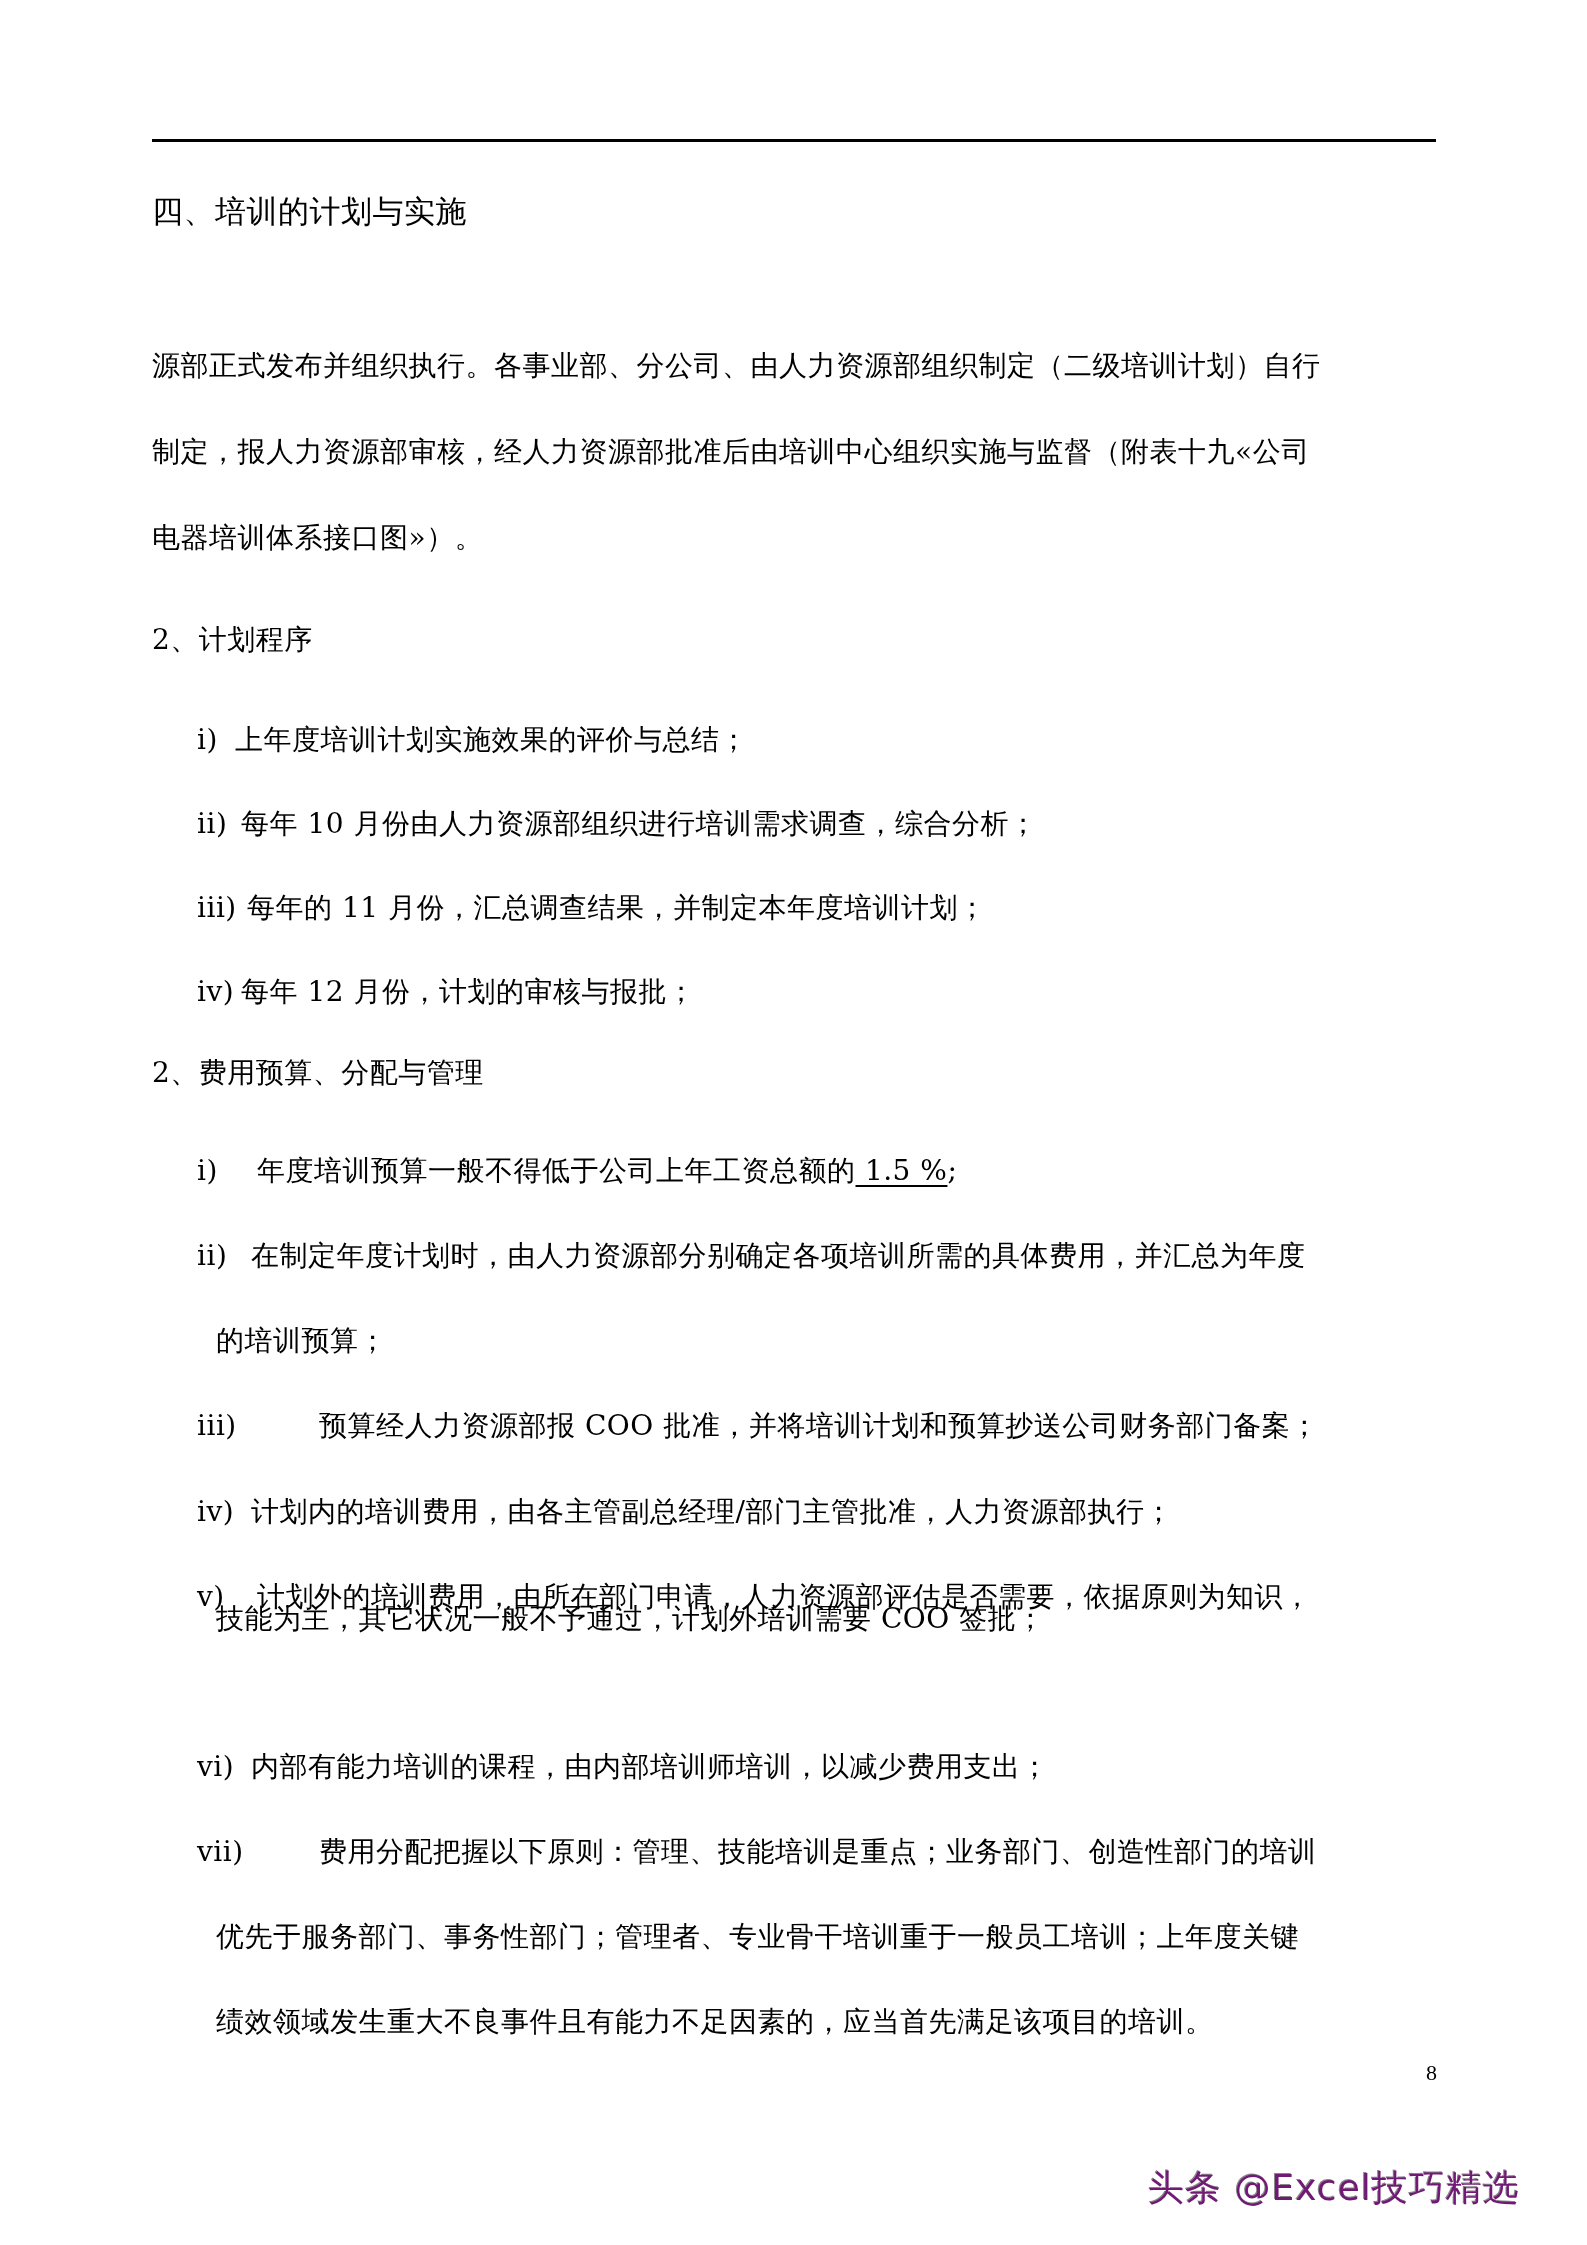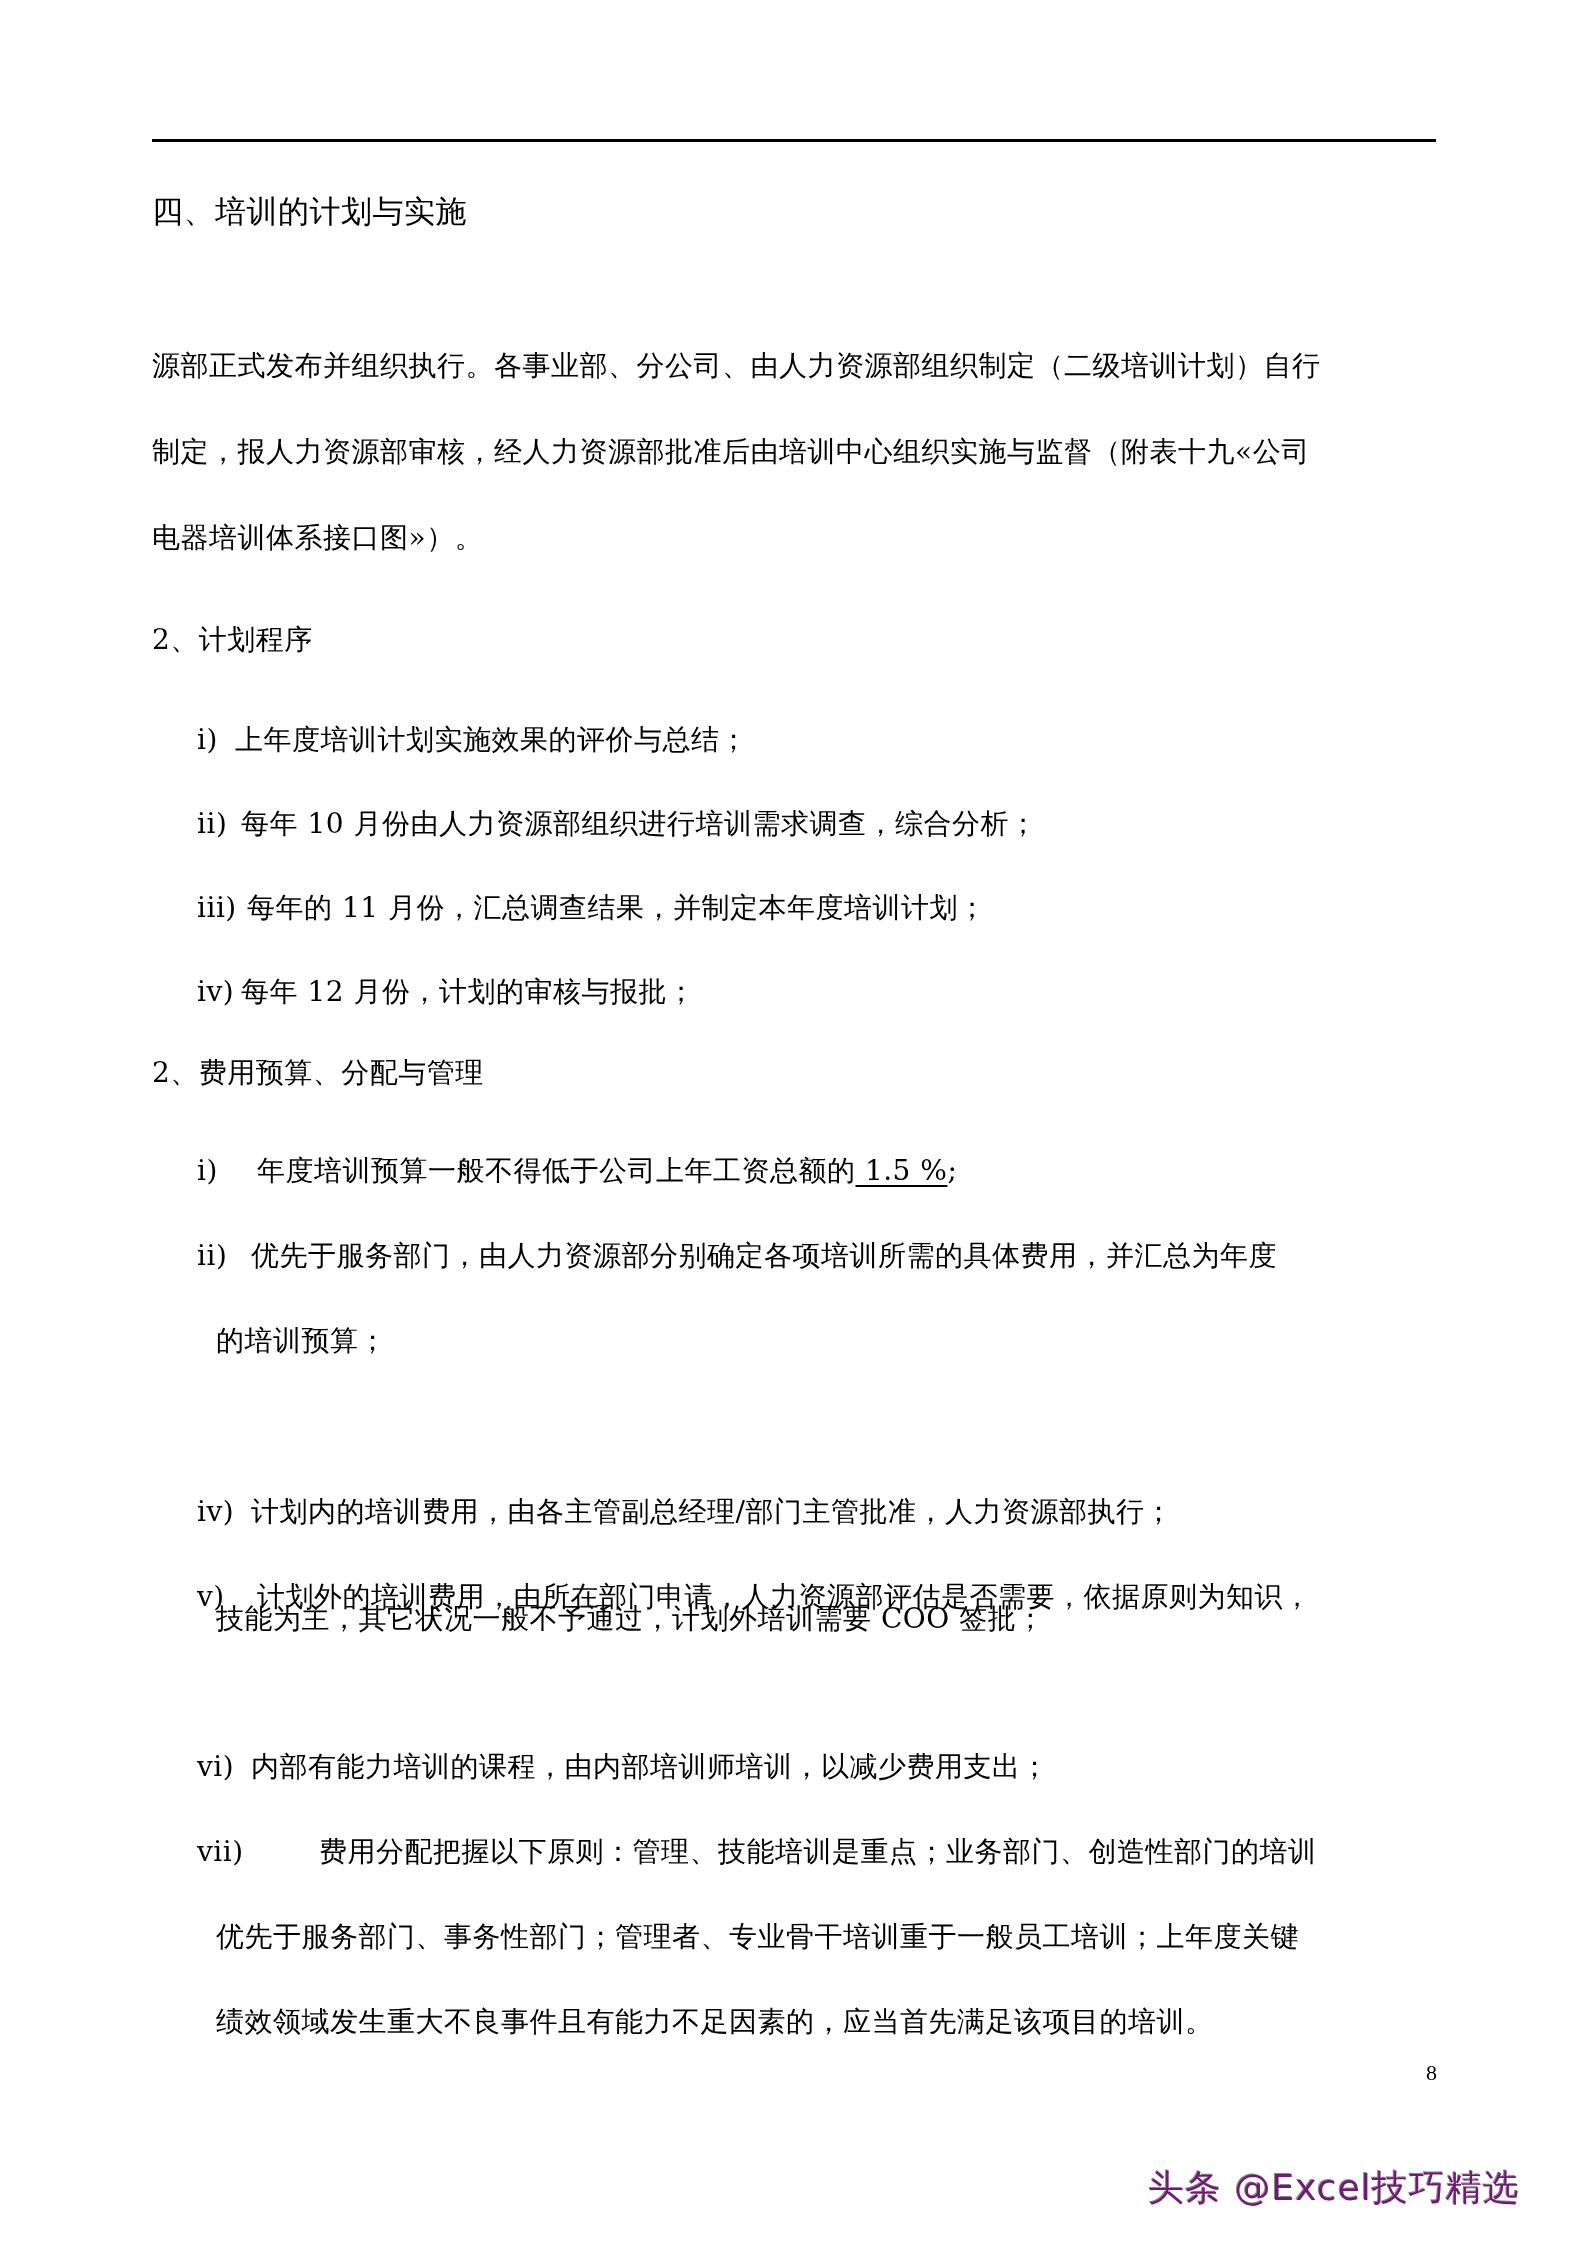--- a/index.html
+++ b/index.html
@@ -45,24 +45,27 @@
     <span class="marker" style="width:44px">iv)</span><span>每年 12 月份，计划的审核与报批；</span>
   </div>
 
   <div class="line" style="top:1044px">2、费用预算、分配与管理</div>
 
   <div class="line ind1" style="top:1142px">
     <span class="marker" style="width:60px">i)</span><span>年度培训预算一般不得低于公司上年工资总额的</span><span class="u"> 1.5 %</span><span>;</span>
   </div>
 
   <div class="line ind1" style="top:1227px">
-    <span class="marker" style="width:54px">ii)</span><span>优先于服务部门，由人力资源部分别确定各项培训所需的具体费用，并汇总为年度</span>
+    <span class="marker" style="width:54px">ii)</span><span>在制定年度计划时，由人力资源部分别确定各项培训所需的具体费用，并汇总为年度</span>
   </div>
   <div class="line ind2" style="top:1312px">的培训预算；</div>
 
+  <div class="line ind1" style="top:1397px">
+    <span class="marker" style="width:122px">iii)</span><span>预算经人力资源部报 COO 批准，并将培训计划和预算抄送公司财务部门备案；</span>
+  </div>
 
   <div class="line ind1" style="top:1483px">
     <span class="marker" style="width:54px">iv)</span><span>计划内的培训费用，由各主管副总经理/部门主管批准，人力资源部执行；</span>
   </div>
 
   <div class="line ind1" style="top:1568px">
     <span class="marker" style="width:60px">v)</span><span>计划外的培训费用，由所在部门申请，人力资源部评估是否需要，依据原则为知识，</span>
   </div>
   <div class="line ind2" style="top:1590px">技能为主，其它状况一般不予通过，计划外培训需要 COO 签批；</div>
 

